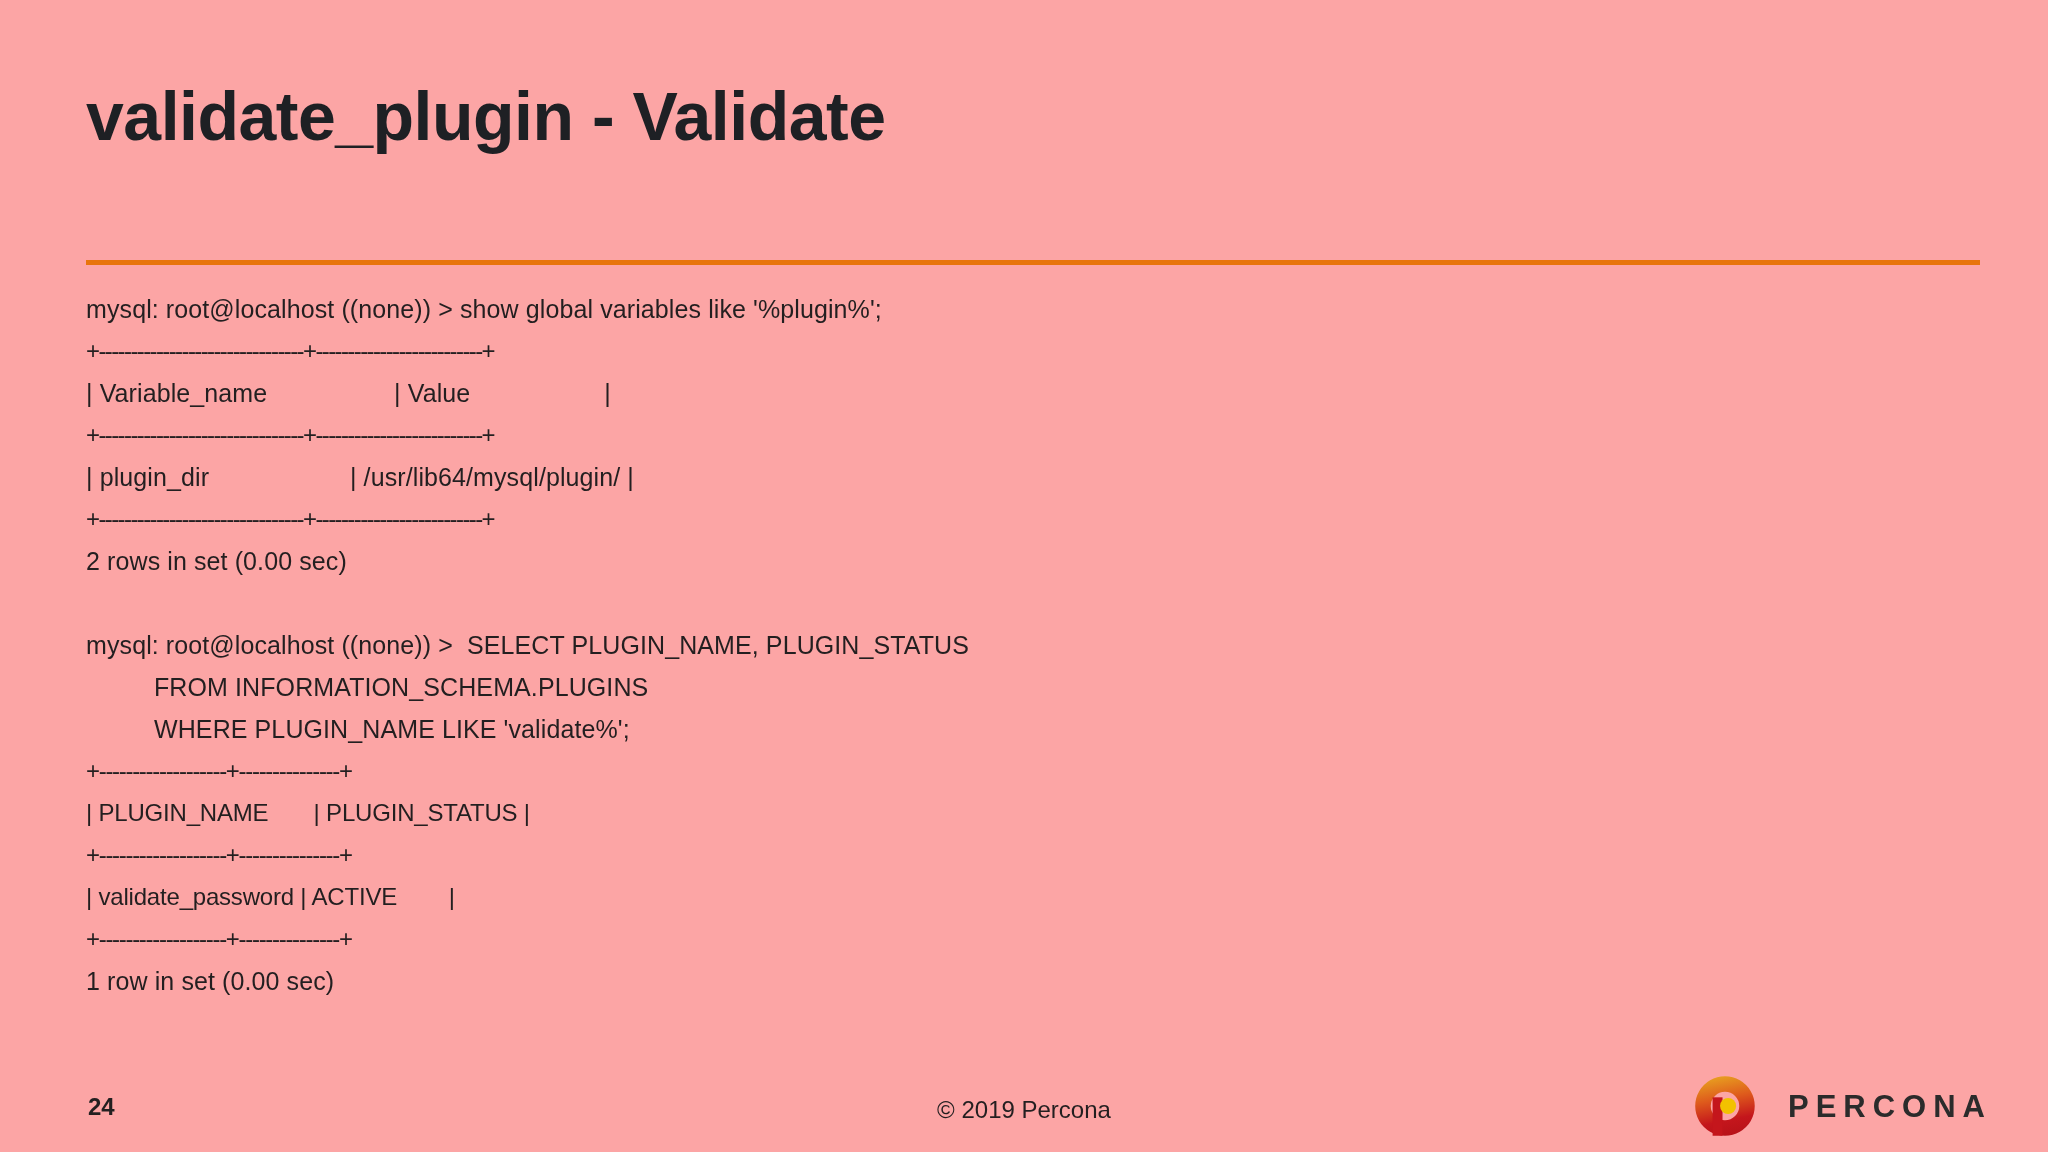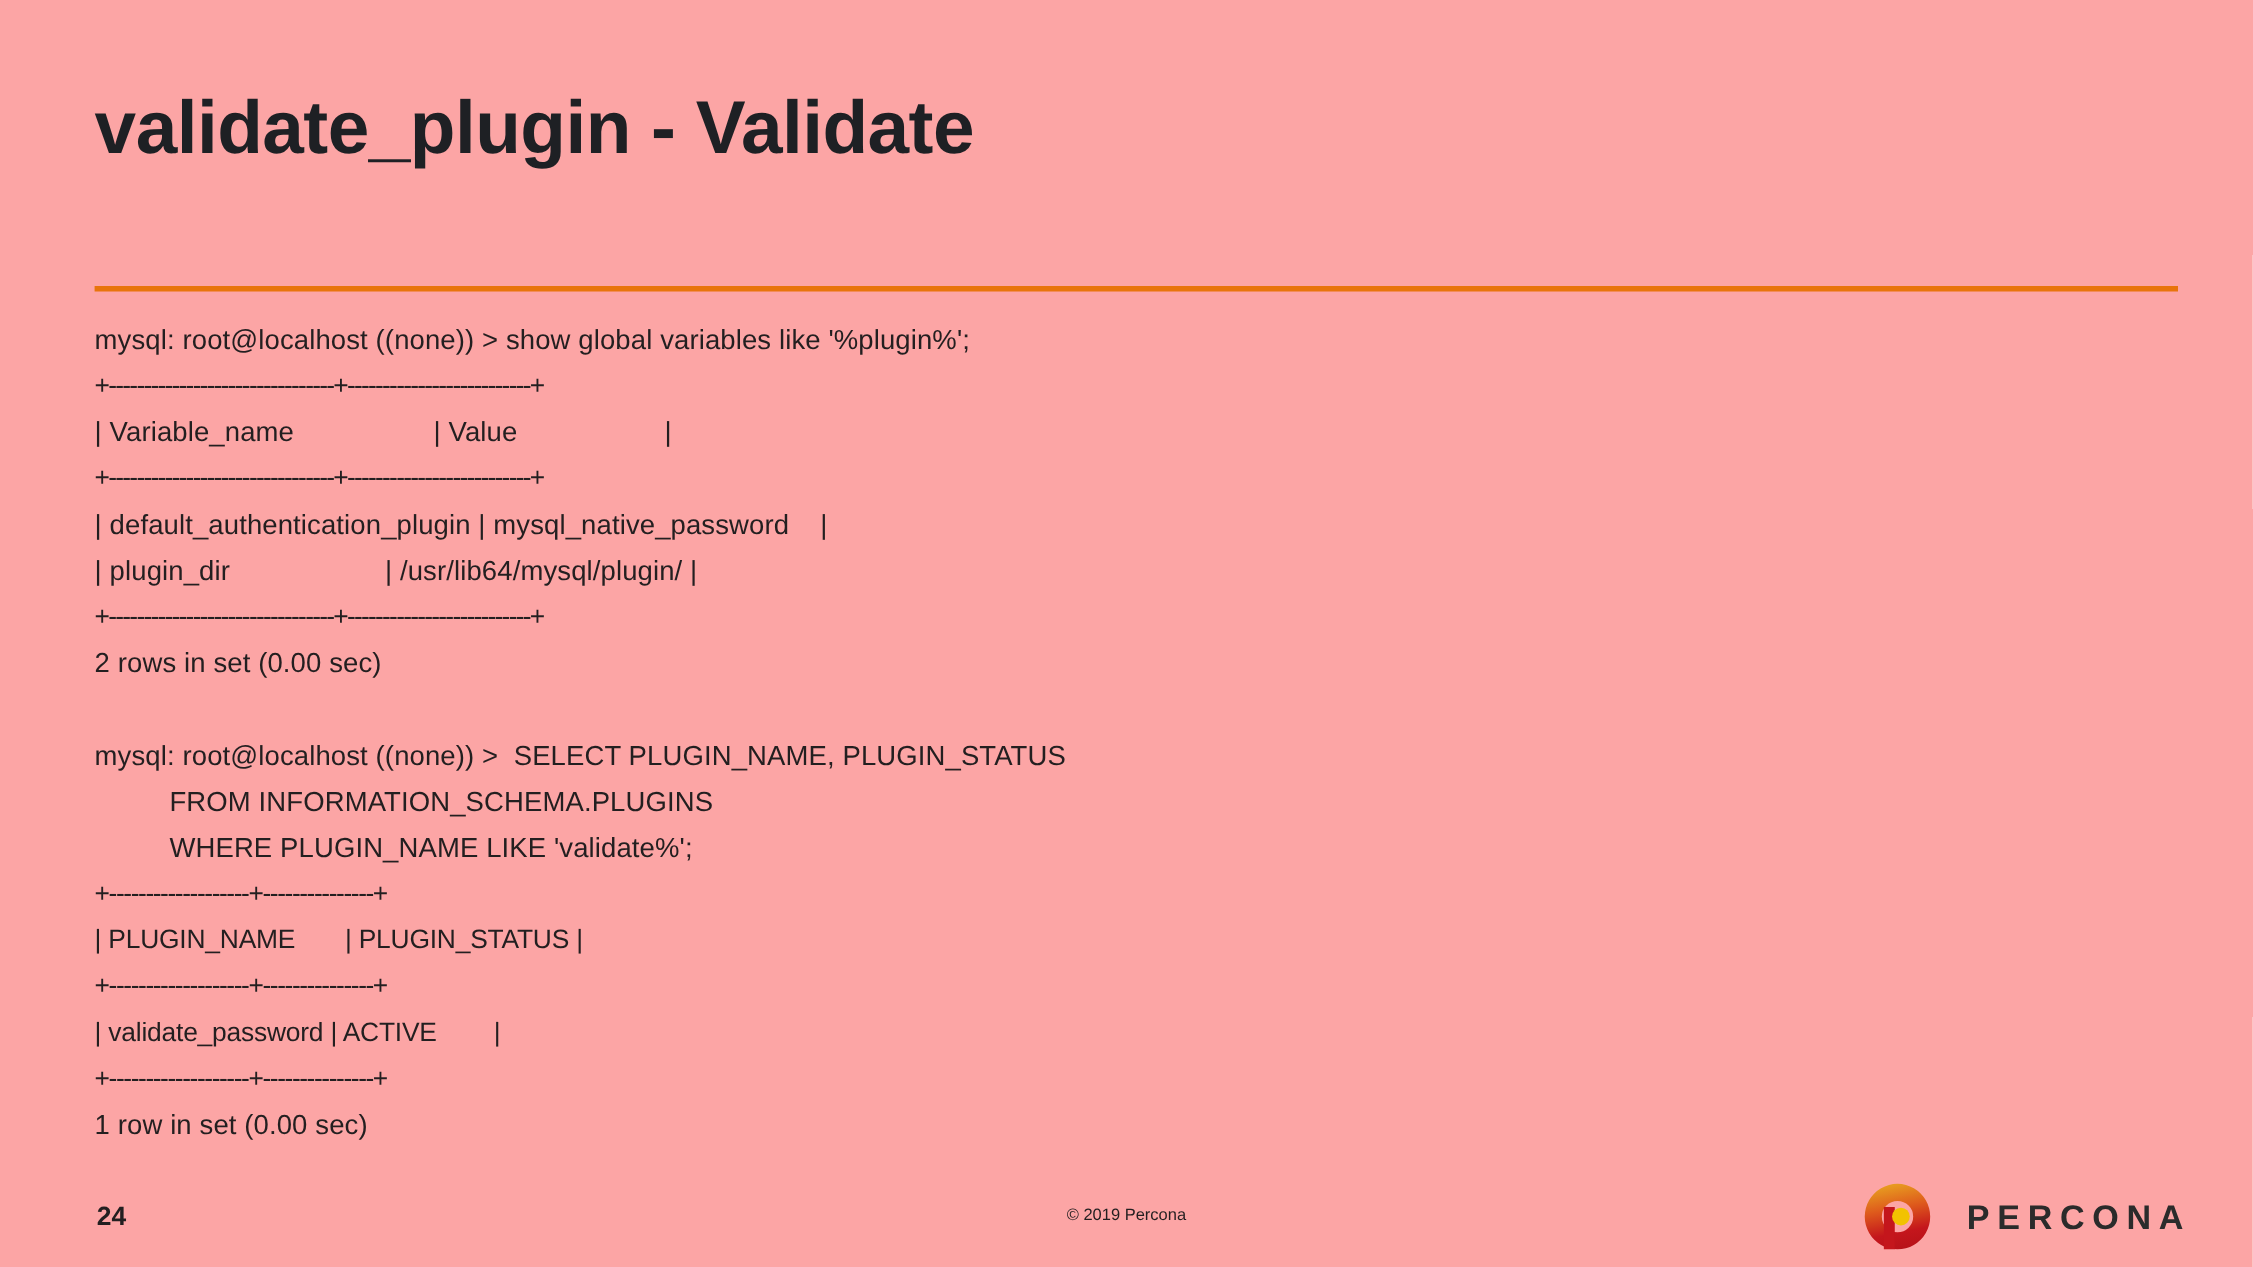--- a/index.html
+++ b/index.html
@@ -90,21 +90,21 @@
     font-weight: bold;
     color: #231f20;
     text-align: center;
   }
   .copyright {
     position: absolute;
     left: 0;
     top: 1096px;
     width: 2048px;
     text-align: center;
-    font-size: 15px;
+    font-size: 24px;
     color: #231f20;
   }
 
   
   .logo {
     position: absolute;
     right: 56px;
     top: 1075px;
     display: flex;
     align-items: center;
@@ -130,21 +130,20 @@
 
   <div class="slide-title">validate_plugin - Validate</div>
 
   <div class="divider"></div>
 
   <div class="console" id="console-body">
       <div class="line">mysql: root@localhost ((none)) &gt; show global variables like '%plugin%';</div>
       <div class="line rule">+--------------------------------+--------------------------+</div>
       <div class="line">| Variable_name                  | Value                   |</div>
       <div class="line rule">+--------------------------------+--------------------------+</div>
-      <div class="line">| default_authentication_plugin | mysql_native_password    |</div>
       <div class="line">| plugin_dir                    | /usr/lib64/mysql/plugin/ |</div>
       <div class="line rule">+--------------------------------+--------------------------+</div>
       <div class="line">2 rows in set (0.00 sec)</div>
       <div class="line blank"></div>
       <div class="line">mysql: root@localhost ((none)) &gt;  SELECT PLUGIN_NAME, PLUGIN_STATUS</div>
       <div class="line indent">FROM INFORMATION_SCHEMA.PLUGINS</div>
       <div class="line indent">WHERE PLUGIN_NAME LIKE 'validate%';</div>
       <div class="line rule2">+-------------------+---------------+</div>
       <div class="line wide">| PLUGIN_NAME       | PLUGIN_STATUS |</div>
       <div class="line rule2">+-------------------+---------------+</div>

